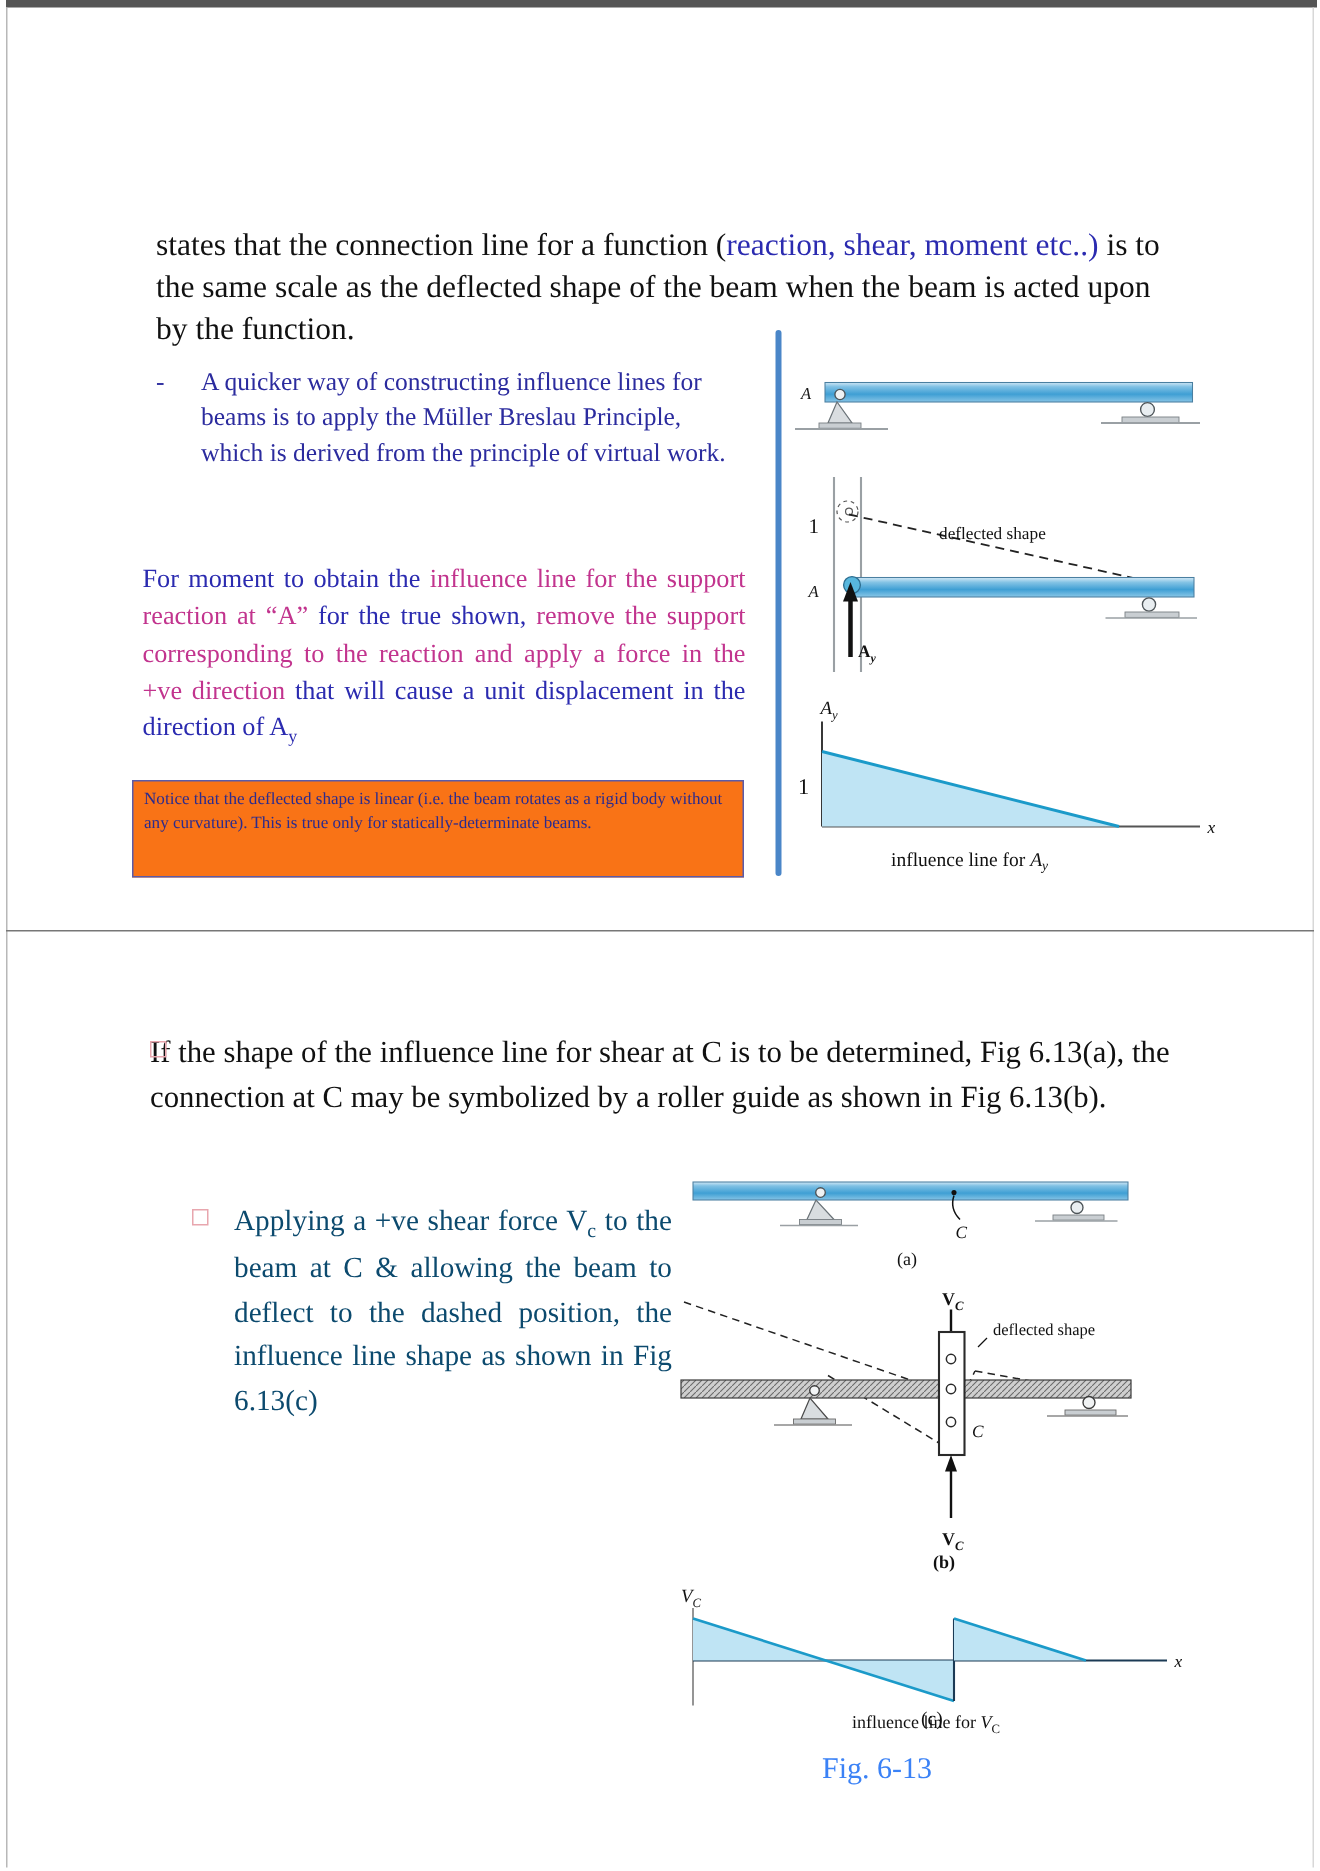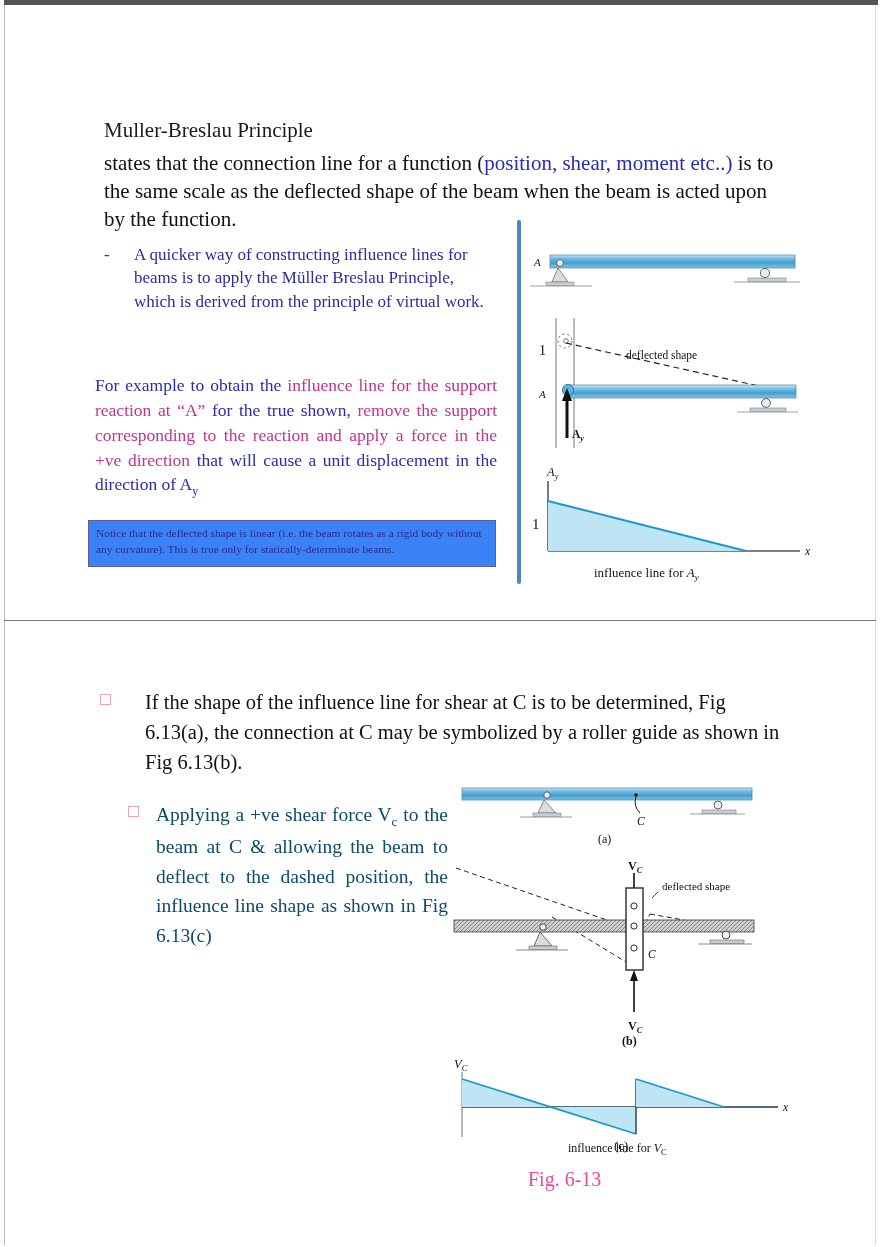--- a/index.html
+++ b/index.html
@@ -51,81 +51,80 @@
   .dash-block .dtext{display:block;margin-left:30px;}
 
   .example-para{
     position:absolute;left:95px;top:368px;width:402px;
     font-size:17.5px;color:#2b2bb0;line-height:1.42;
     text-align:justify;
   }
   .example-para .pink{color:#C2348E;}
 
   .notice-box{
-    position:absolute;left:88px;top:515px;width:408px;height:47px;
-    border:1px solid #5b5ba8;background:#3b82f6;box-sizing:border-box;
+    position:absolute;left:88px;top:515px;width:408px;height:65px;
+    border:1px solid #5b5ba8;background:#f97316;box-sizing:border-box;
     padding:5px 7px;
     font-size:11.4px;color:#2b2b8e;line-height:1.38;
   }
 
   .blue-vrule{
     position:absolute;left:517px;top:215px;width:4px;height:364px;
     background:#4a86c8;border-radius:2px;
   }
 
   .fig1{position:absolute;left:522px;top:228px;width:300px;height:350px;}
 
   
   .slide2{position:absolute;left:0;top:621px;width:880px;height:626px;}
   .b1{
     position:absolute;left:100px;top:688px;width:690px;
     font-size:20.5px;color:#111111;line-height:1.46;
   }
-  .b1 .btext{display:block;margin-left:45px;text-indent:0;}
+  .b1 .btext{display:block;text-indent:0;}
   .b2{
     position:absolute;left:128px;top:800px;width:320px;
     font-size:19.5px;color:#0c4a6e;line-height:1.52;text-align:justify;
   }
   .b2 .btext{display:block;margin-left:28px;}
   .bullet-sq{
     position:absolute;left:0;top:6px;
     width:11px;height:11px;border:1.6px solid #e8a6ae;
     box-sizing:border-box;
   }
   .fig-cap{
-    position:absolute;left:528px;top:1168px;
-    font-size:20px;color:#ec4899;white-space:nowrap;text-align:center;
+    position:absolute;left:548px;top:1168px;
+    font-size:20px;color:#3b82f6;white-space:nowrap;text-align:center;
   }
   .fig2{position:absolute;left:440px;top:780px;width:360px;height:385px;}
 
   sub{font-size:.68em;}
 </style>
 </head>
 <body>
 
 <div class="top-bar"></div>
 <div class="page-frame"></div>
 <div class="slide-divider"></div>
 
 <div class="slide1">
 
 
-  <div class="subtitle">Muller-Breslau Principle</div>
 
   <div class="para-main">
-    <span>states that the connection line for a function (</span><span class="blue">position, shear, moment etc..)</span><span> is to the same scale as the deflected shape of the beam when the beam is acted upon by the function.</span>
+    <span>states that the connection line for a function (</span><span class="blue">reaction, shear, moment etc..)</span><span> is to the same scale as the deflected shape of the beam when the beam is acted upon by the function.</span>
   </div>
 
   <div class="dash-block">
     <span class="dash">-</span>
     <span class="dtext">A quicker way of constructing influence lines for beams is to apply the Müller Breslau Principle, which is derived from the principle of virtual work.</span>
   </div>
 
   <div class="example-para">
-    <span>For example to obtain the </span><span class="pink">influence line for the support reaction at “A”</span><span> for the true shown, </span><span class="pink">remove the support corresponding to the reaction and apply a force in the +ve direction</span><span> that will cause a unit displacement in the direction of A</span><sub>y</sub>
+    <span>For moment to obtain the </span><span class="pink">influence line for the support reaction at “A”</span><span> for the true shown, </span><span class="pink">remove the support corresponding to the reaction and apply a force in the +ve direction</span><span> that will cause a unit displacement in the direction of A</span><sub>y</sub>
   </div>
 
   <div class="notice-box">
     <span>Notice that the deflected shape is linear (i.e. the beam rotates as a rigid body without any curvature). This is true only for statically-determinate beams.</span>
   </div>
 
   <div class="blue-vrule"></div>
 
   <div class="fig1">
     <svg width="300" height="350" viewBox="0 0 300 350">

